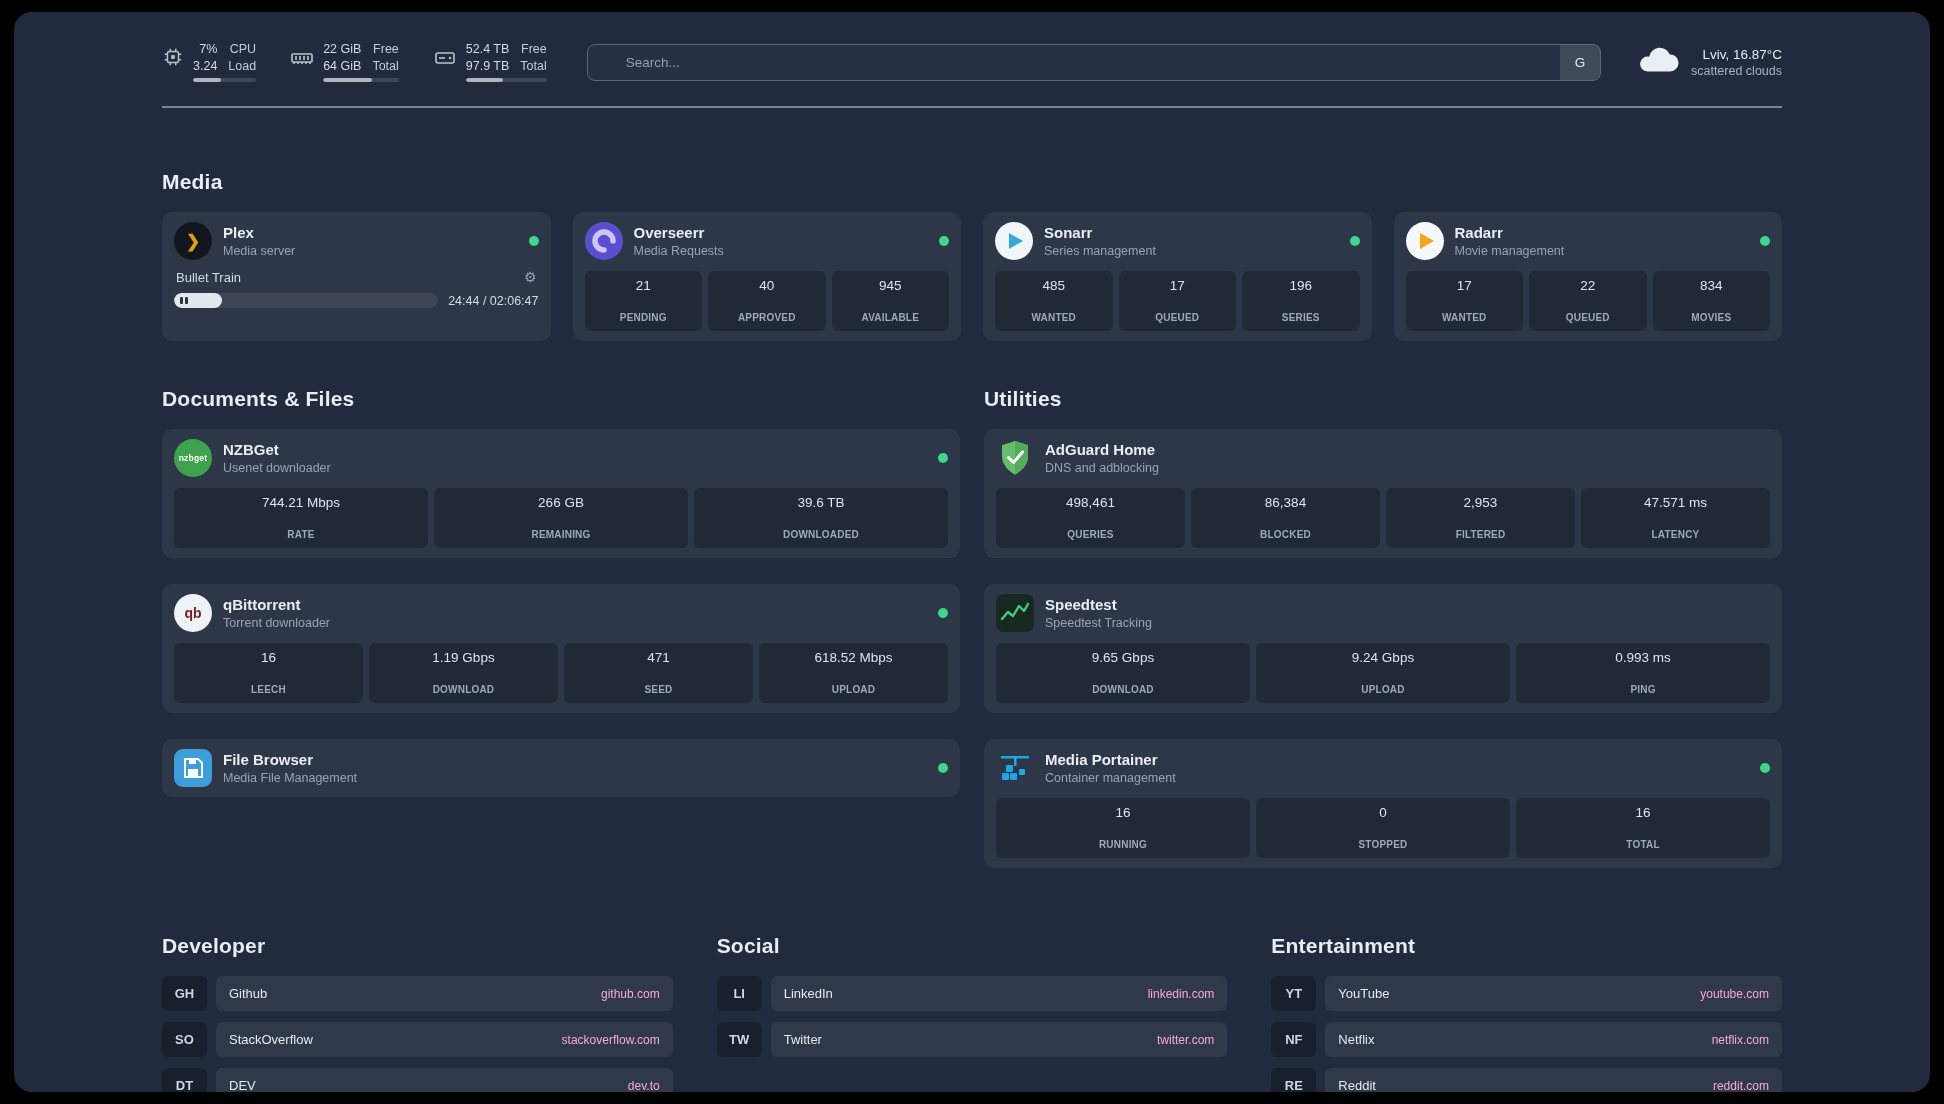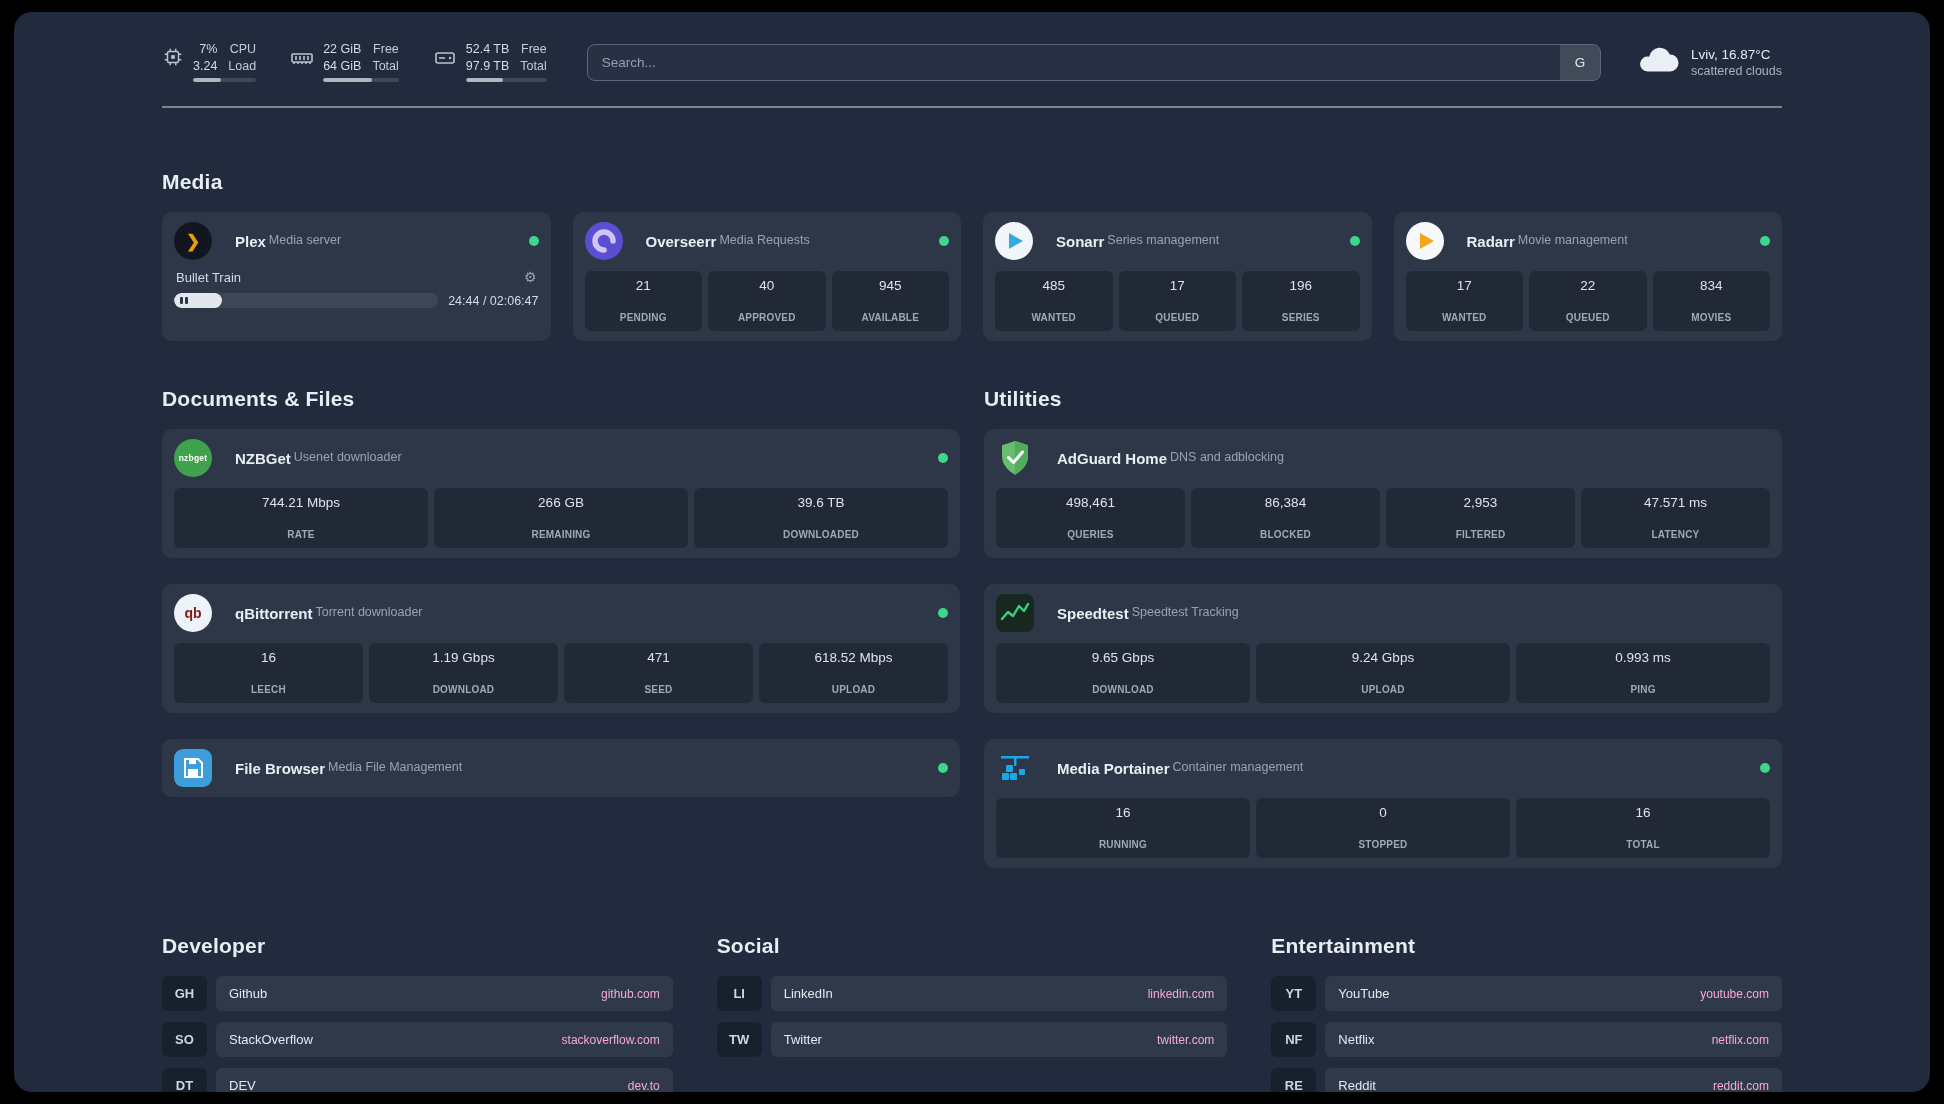--- a/index.html
+++ b/index.html
@@ -21,29 +21,29 @@
   .resource { display: flex; align-items: flex-start; gap: 9px; }
   .res-icon { margin-top: 4px; opacity: .9; }
   .res-rows { display: flex; gap: 11px; font-size: 12.5px; color: #d3dbe6; }
   .res-col { display: flex; flex-direction: column; gap: 3px; }
   .res-col.values { align-items: flex-end; }
   .res-col.labels { align-items: flex-end; color: #c3cdda; }
   .res-bar { height: 4px; border-radius: 2px; background: rgba(255,255,255,0.14); margin-top: 5px; overflow: hidden; }
   .res-fill { height: 100%; background: rgba(255,255,255,0.6); border-radius: 2px; }
 
   .search { flex: 1; display: flex; align-items: stretch; height: 37px; margin: 0 36px 0 40px;
-    border: 1px solid #5a6780; border-radius: 8px; background: rgba(255,255,255,0.03); overflow: hidden; }
+    border: 1px solid #5a6780; border-radius: 8px; background: rgba(255,255,255,0.03); overflow: hidden; padding-left: 24px; }
   .search input { flex: 1; background: transparent; border: 0; outline: none; padding: 0 14px;
     color: #e3e9f1; font-size: 13.5px; font-family: "Liberation Sans", sans-serif; }
   .search input::placeholder { color: #93a0b2; }
   .search-provider { width: 40px; display: flex; align-items: center; justify-content: center;
     background: rgba(255,255,255,0.12); color: #e3e9f1; font-size: 13.5px; cursor: pointer; }
 
   .weather { display: flex; align-items: center; gap: 12px; }
-  .weather-text { display: flex; flex-direction: column; gap: 2px; }
+  .weather-text { display: flex; flex-direction: column; gap: 2px; align-items: flex-end; }
   .weather-loc { font-size: 13.5px; color: #e6ebf2; }
   .weather-cond { font-size: 12.5px; color: #a7b2c2; }
 
   .divider { border: 0; height: 2px; background: rgba(255,255,255,0.42); margin-top: 24px; }
 
   
   h2.section-title { font-size: 21px; font-weight: 600; color: #e8edf4; letter-spacing: .2px; }
   .media-section { margin-top: 62px; }
   .media-section h2 { margin-bottom: 18px; }
   .grid4 { display: grid; grid-template-columns: repeat(4, 1fr); gap: 22px; }
@@ -54,21 +54,21 @@
 
   
   .card { background: rgba(255,255,255,0.06); border-radius: 10px; padding: 10px 12px; cursor: pointer; }
   .card-head { display: flex; align-items: center; gap: 11px; }
   .app-icon { width: 38px; height: 38px; border-radius: 50%; flex: 0 0 38px;
     display: flex; align-items: center; justify-content: center; font-weight: 700; }
   .app-icon.square { border-radius: 9px; }
   .app-icon.plex { background: #14161f; color: #e5a00d; font-size: 17px; }
   .app-icon.nzbget { background: #3fa24c; color: #fff; font-size: 8.5px; letter-spacing: .2px; }
   .app-icon.qbit { background: #eef3f9; color: #7f1d1d; font-size: 14px; }
-  .app-meta { display: flex; gap: 3px; margin-left: 12px; }
+  .app-meta { display: flex; flex-direction: column; gap: 3px; }
   .app-name { font-size: 15px; font-weight: 600; color: #e9eef5; }
   .app-desc { font-size: 12.5px; color: #97a3b5; }
   .dot { width: 10px; height: 10px; border-radius: 50%; background: #3dd68c; margin-left: auto; flex: 0 0 10px; }
 
   .stats { display: flex; gap: 6px; margin-top: 11px; }
   .stat { flex: 1; background: rgba(0,0,0,0.25); border-radius: 6px; text-align: center; padding: 7px 4px 8px; }
   .stat-value { font-size: 13.5px; color: #dde3ec; }
   .stat-label { font-size: 10px; font-weight: 700; color: #9da9bb; margin-top: 19px; letter-spacing: .2px; }
 
   

